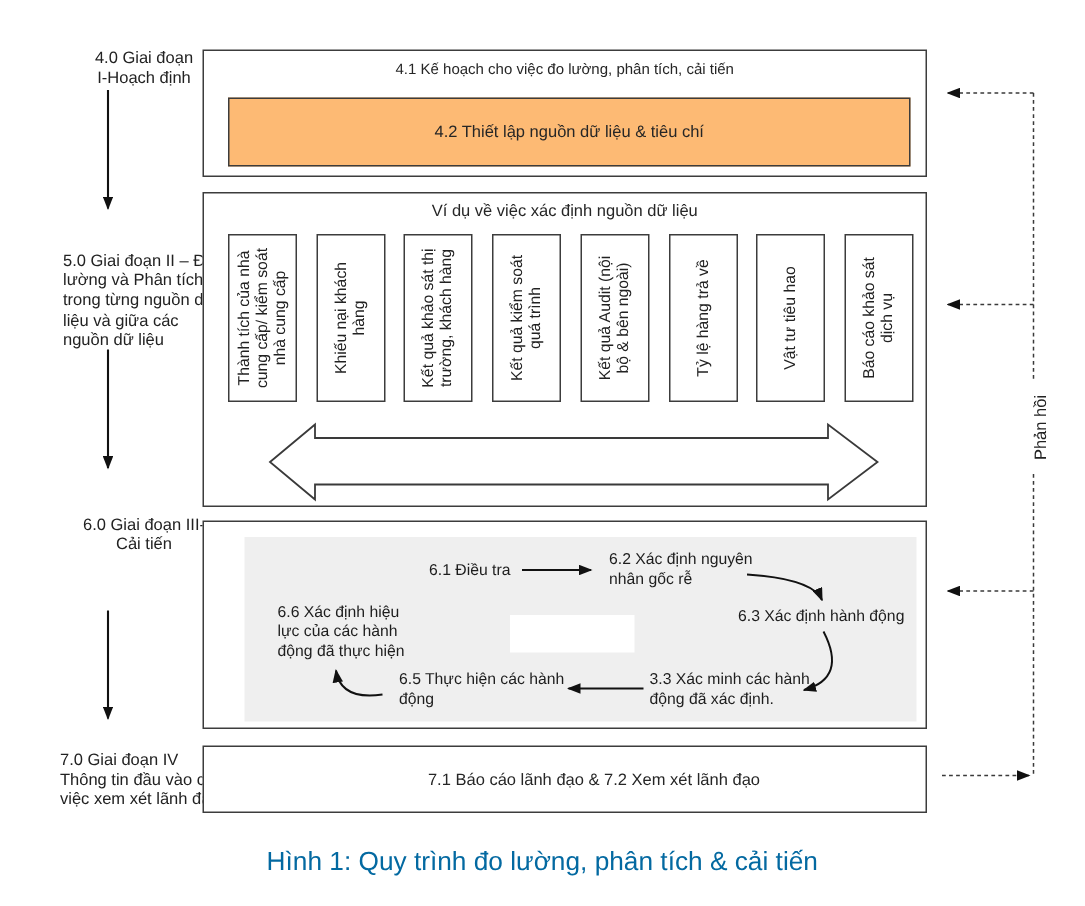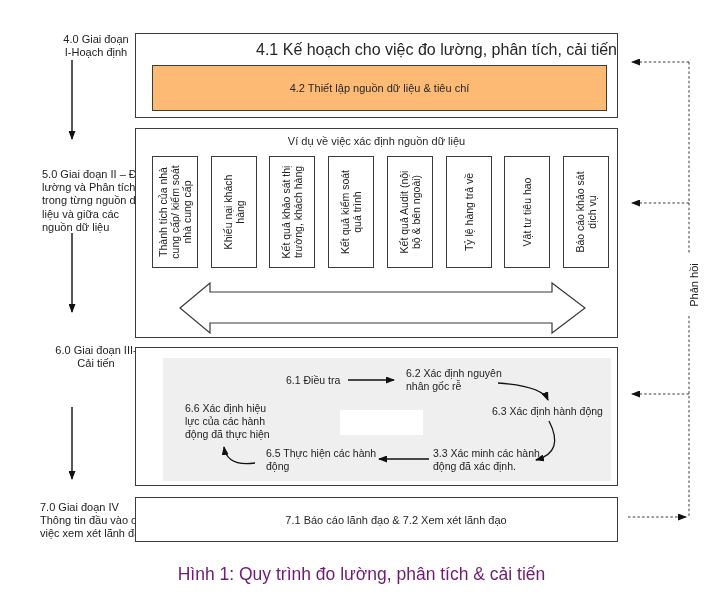--- a/index.html
+++ b/index.html
@@ -4,21 +4,21 @@
 <style>
   html,body{margin:0;padding:0;background:#fff;}
   .canvas{
     position:relative;width:723px;height:604px;background:#fff;
     font-family:"Liberation Sans",sans-serif;color:#262626;overflow:hidden;
   }
   .pre{white-space:pre-line;}
   .box{position:absolute;border:1px solid #3c3c3c;background:#fff;box-sizing:border-box;}
   .lbl{position:absolute;font-size:11px;line-height:1.2;color:#222;margin-left:22px;}
   
-  .sec1-title{position:absolute;left:0;right:0;top:7px;text-align:right;font-size:16px;}
+  .sec1-title{position:absolute;left:0;right:0;top:7px;text-align:center;font-size:10px;}
   .sec1-inner{position:absolute;left:16px;top:31px;width:453px;height:44px;border:1px solid #3c3c3c;
               display:flex;align-items:center;justify-content:center;font-size:11px;background:#fdba74;}
   
   .sec2-header{position:absolute;left:0;right:0;top:6px;text-align:center;font-size:11px;}
   .vrow{position:absolute;left:16px;top:27px;width:457px;height:112px;display:flex;justify-content:space-between;}
   .vbox{position:relative;width:46px;height:112px;border:1px solid #3c3c3c;background:#fff;box-sizing:border-box;}
   .vbox span{
     position:absolute;left:50%;top:50%;width:104px;
     transform:translate(-50%,-50%) rotate(-90deg);
     font-size:10.5px;line-height:1.16;text-align:center;white-space:pre-line;color:#222;
@@ -28,21 +28,21 @@
   
   .sec3-gray{position:absolute;left:27px;top:10px;width:448px;height:123px;background:#efefef;}
   .sec3-white{position:absolute;left:204px;top:62px;width:83px;height:25px;background:#fff;}
   .step{position:absolute;font-size:10.5px;line-height:1.22;color:#1d1d1d;}
   
   .sec4{display:flex;align-items:center;justify-content:center;font-size:11px;}
   
   .feedback{position:absolute;left:664px;top:276px;width:60px;height:18px;line-height:18px;
             text-align:center;font-size:11px;background:#fff;transform:rotate(-90deg);color:#222;}
   
-  .caption{position:absolute;left:0;right:0;top:564px;text-align:center;font-size:17.5px;color:#701a75;}
+  .caption{position:absolute;left:0;right:0;top:564px;text-align:center;font-size:17.5px;color:#0369a1;}
   svg{position:absolute;left:0;top:0;pointer-events:none;}
 </style>
 </head>
 <body>
 
 <div class="canvas">
 
   <div class="lbl pre" style="left:24px;top:33px;width:100px;text-align:center;">4.0 Giai đoạn
 I-Hoạch định</div>
   <div class="lbl pre" style="left:20px;top:168px;width:118px;">5.0 Giai đoạn II – Đo

